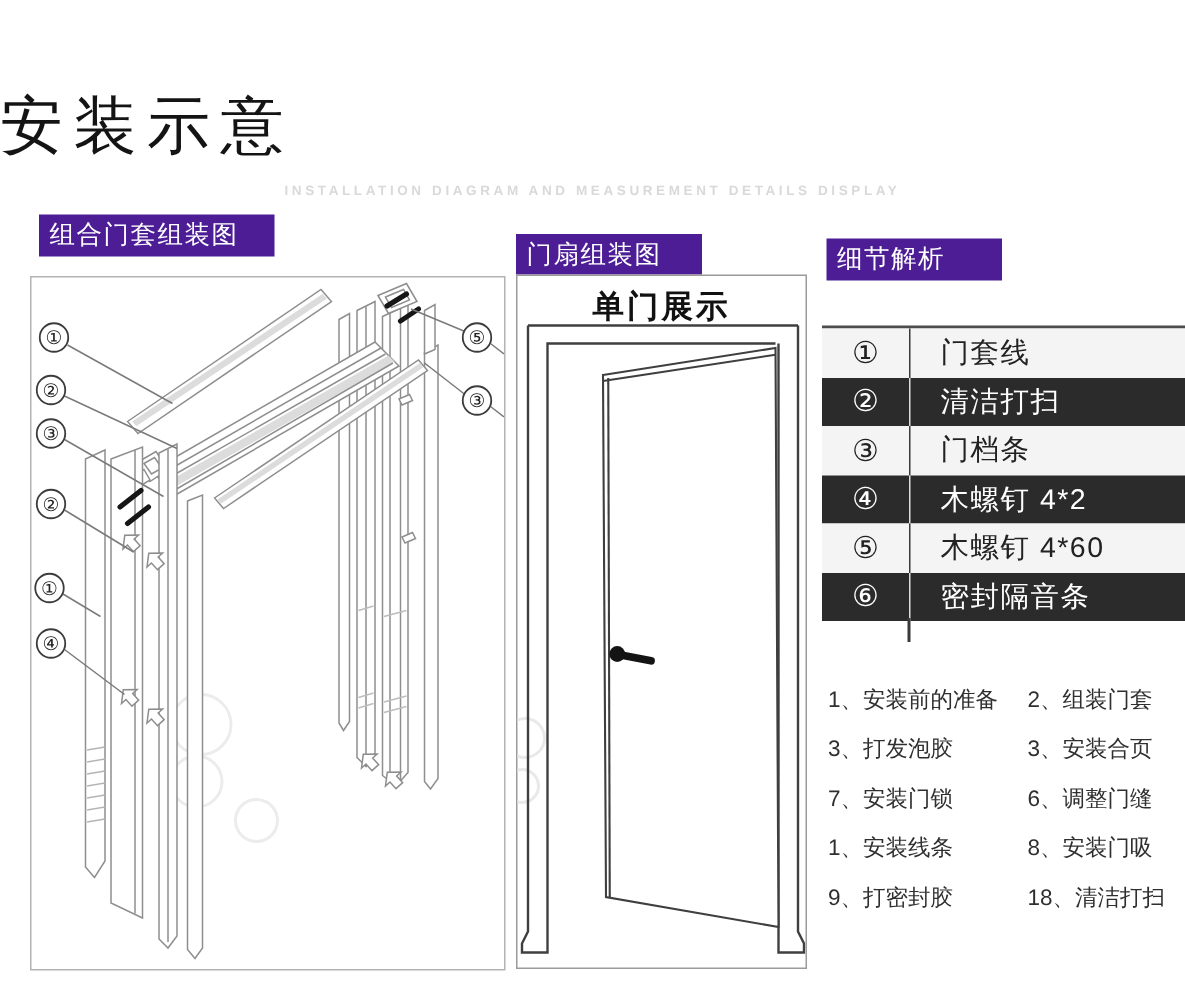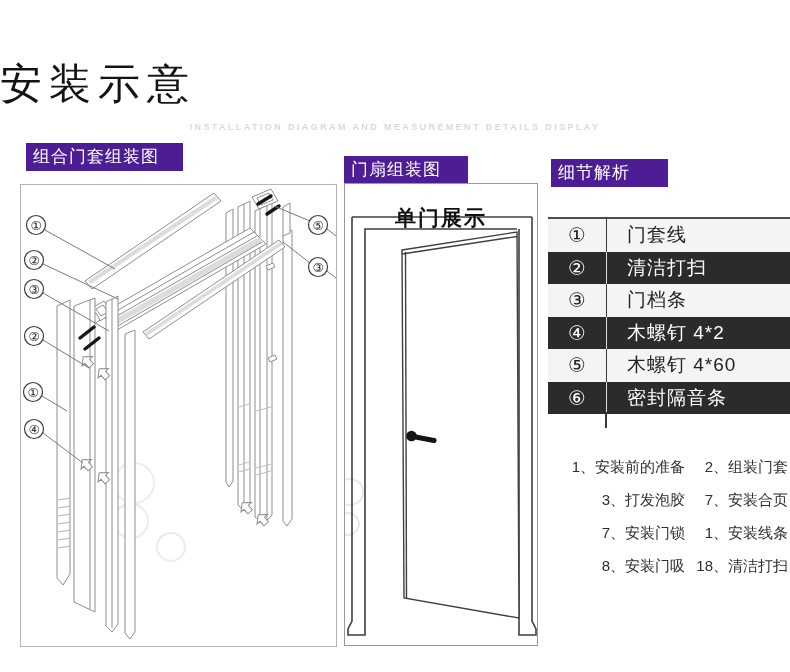--- a/index.html
+++ b/index.html
@@ -22,40 +22,40 @@
     height:28px;line-height:28px;background:#4c1d95;color:#ffffff;
     font-size:17px;padding:0 10px 0 7px;letter-spacing:1px;white-space:nowrap;
   }
   #bar-left{left:26px;top:143px;width:140px;}
   #bar-mid{left:344px;top:156px;width:107px;}
   #bar-right{left:551px;top:159px;width:100px;}
   
   .panel-left{left:20px;top:184px;width:315px;height:461px;border:1px solid #b3b3b3;background:#fff;}
   .panel-mid{left:344px;top:183px;width:192px;height:461px;border:1px solid #9a9a9a;background:#fff;}
   .panel-mid-title{
-    left:344px;top:204px;width:194px;text-align:center;
+    left:344px;top:190px;width:194px;text-align:center;
     font-size:21px;font-weight:700;color:#111;letter-spacing:2px;
   }
   svg{display:block;}
   
   .parts-table{left:548px;top:217px;width:242px;border-top:2px solid #4c4c4c;}
   .p-row{display:flex;height:32.5px;align-items:center;}
   .p-row.light{background:#f4f4f4;color:#222;}
   .p-row.dark{background:#2b2b2b;color:#ffffff;}
   .p-num{
     width:58px;text-align:center;font-size:20px;align-self:stretch;
     display:flex;align-items:center;justify-content:center;
   }
   .p-row.light .p-num{border-right:1.5px solid #3a3a3a;}
   .p-row.dark  .p-num{border-right:1.5px solid #dedede;}
   .p-label{padding-left:20px;font-size:19px;letter-spacing:1px;}
   .divider-tail{left:605px;top:412px;width:1.5px;height:16px;background:#3a3a3a;}
   
   .steps{left:552px;top:450px;width:236px;display:grid;grid-template-columns:133px auto;}
-  .steps span{font-size:15px;color:#2f2f2f;line-height:33px;white-space:nowrap;text-align:right;}
+  .steps span{font-size:15px;color:#2f2f2f;line-height:33px;white-space:nowrap;}
 </style>
 </head>
 <body>
 
 <div class="abs page-title">安装示意</div>
 <div class="abs page-subtitle">INSTALLATION DIAGRAM AND MEASUREMENT DETAILS DISPLAY</div>
 
 <div class="abs bar" id="bar-left">组合门套组装图</div>
 <div class="abs bar" id="bar-mid">门扇组装图</div>
 <div class="abs bar" id="bar-right">细节解析</div>
@@ -241,18 +241,20 @@
     <div class="p-num">⑥</div>
     <div class="p-label">密封隔音条</div>
   </div>
 </div>
 <div class="abs divider-tail"></div>
 
 <div class="abs steps">
   <span>1、安装前的准备</span>
   <span>2、组装门套</span>
   <span>3、打发泡胶</span>
-  <span>7、安装合页</span>
+  <span>3、安装合页</span>
   <span>7、安装门锁</span>
+  <span>6、调整门缝</span>
   <span>1、安装线条</span>
   <span>8、安装门吸</span>
+  <span>9、打密封胶</span>
   <span>18、清洁打扫</span>
 </div>
 
 </body></html>

